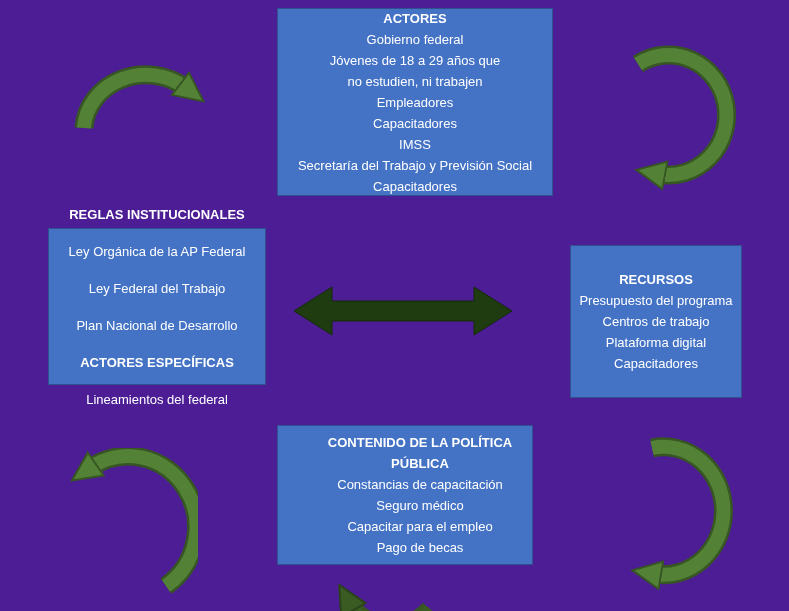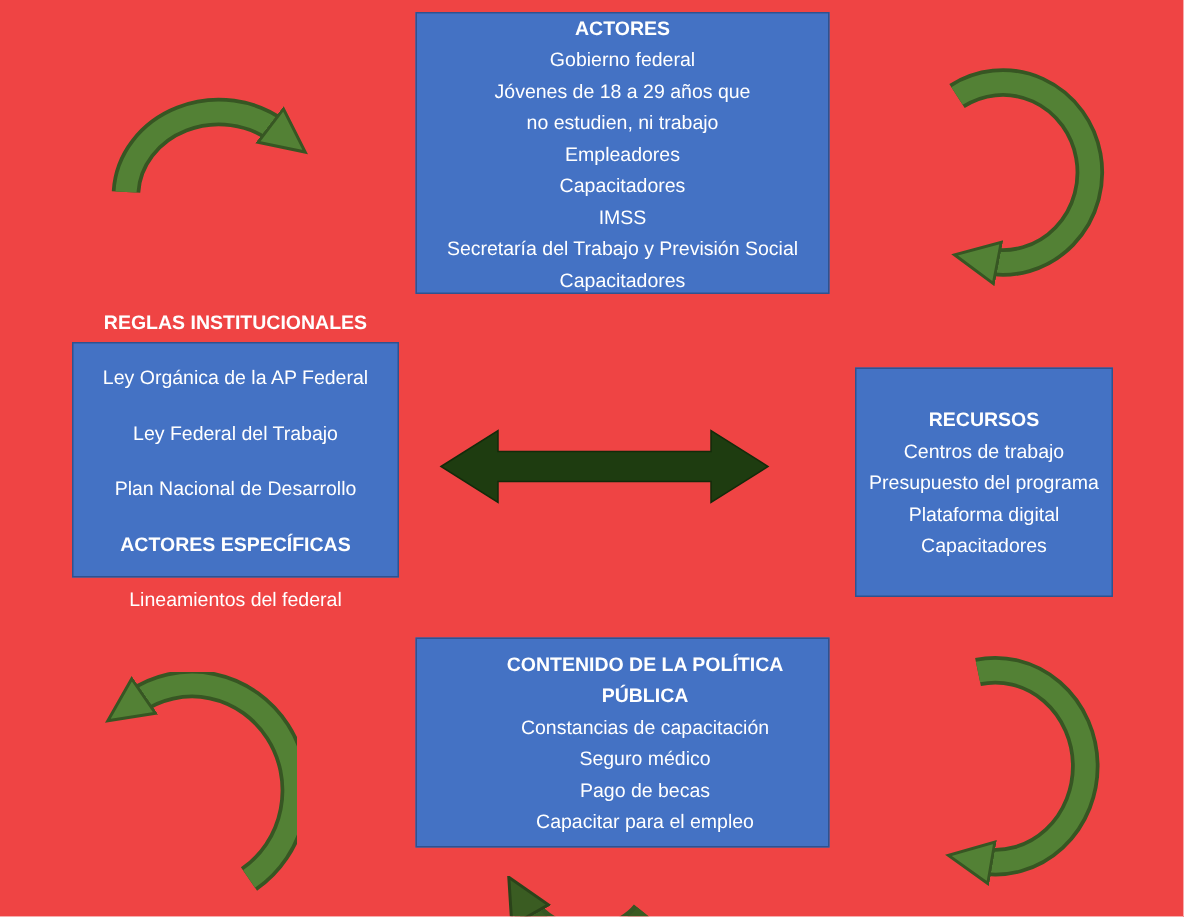--- a/index.html
+++ b/index.html
@@ -1,89 +1,89 @@
 <!DOCTYPE html>
 <html><head>
 <meta charset="utf-8">
 <style>
   html,body { margin:0; padding:0; background:#ffffff; }
   .canvas {
     position:relative;
     width:789px; height:611px;
-    background:#ef4444;
+    background:#4c1d95;
     overflow:hidden;
     font-family:"Liberation Sans", sans-serif;
   }
   .box {
     position:absolute;
     background:#4472C4;
     border:1px solid #2F528F;
     color:#ffffff;
     display:flex; flex-direction:column; justify-content:center;
     text-align:center;
     font-size:13px; line-height:21px;
     padding:2px 6px;
     box-sizing:border-box;
   }
   .box-title, .box-subtitle { font-weight:bold; }
   #box-actores   { left:277px; top:8px;   width:276px; height:188px; }
   #box-reglas    { left:48px;  top:228px; width:218px; height:157px;gap:16px; }
   #box-recursos  { left:570px; top:245px; width:172px; height:153px; }
-  #box-contenido { left:277px; top:425px; width:276px; height:140px;padding-left:36px; }
+  #box-contenido { left:277px; top:425px; width:256px; height:140px;padding-left:36px; }
   .arrow-svg { position:absolute; }
   #arrow-center { left:292px; top:282px; }
   #arrow-tl { left:68px;  top:36px;  }
   #arrow-tr { left:606px; top:36px;  }
   #arrow-br { left:612px; top:426px; }
   #arrow-bl { left:48px;  top:448px; }
   #arrow-bc { left:338px; top:584px; }
   .arc-outline { fill:none; stroke:#375623; stroke-width:19; }
   .arc-fill    { fill:none; stroke:#538135; stroke-width:14; }
   .arc-fill-dark { fill:none; stroke:#3A5C22; stroke-width:13; }
 </style>
 </head>
 <body>
 
 <div class="canvas">
 
   <div class="box" id="box-actores">
     <div class="box-title">ACTORES</div>
     <div class="box-line">Gobierno federal</div>
     <div class="box-line">Jóvenes de 18 a 29 años que</div>
-    <div class="box-line">no estudien, ni trabajo</div>
+    <div class="box-line">no estudien, ni trabajen</div>
     <div class="box-line">Empleadores</div>
     <div class="box-line">Capacitadores</div>
     <div class="box-line">IMSS</div>
     <div class="box-line">Secretaría del Trabajo y Previsión Social</div>
     <div class="box-line">Capacitadores</div>
   </div>
 
   <div class="box" id="box-reglas">
     <div class="box-title">REGLAS INSTITUCIONALES</div>
     <div class="box-line">Ley Orgánica de la AP Federal</div>
     <div class="box-line">Ley Federal del Trabajo</div>
     <div class="box-line">Plan Nacional de Desarrollo</div>
     <div class="box-subtitle">ACTORES ESPECÍFICAS</div>
     <div class="box-line">Lineamientos del federal</div>
   </div>
 
   <div class="box" id="box-recursos">
     <div class="box-title">RECURSOS</div>
+    <div class="box-line">Presupuesto del programa</div>
     <div class="box-line">Centros de trabajo</div>
-    <div class="box-line">Presupuesto del programa</div>
     <div class="box-line">Plataforma digital</div>
     <div class="box-line">Capacitadores</div>
   </div>
 
   <div class="box" id="box-contenido">
     <div class="box-title">CONTENIDO DE LA POLÍTICA PÚBLICA</div>
     <div class="box-line">Constancias de capacitación</div>
     <div class="box-line">Seguro médico</div>
+    <div class="box-line">Capacitar para el empleo</div>
     <div class="box-line">Pago de becas</div>
-    <div class="box-line">Capacitar para el empleo</div>
   </div>
 
   <svg id="arrow-center" class="arrow-svg" width="222" height="58">
     <path d="M2,29 L40,5 L40,19 L182,19 L182,5 L220,29 L182,53 L182,39 L40,39 L40,53 Z" fill="#1E3C10" stroke="#142A0A" stroke-width="1"></path>
   </svg>
 
   <svg id="arrow-tl" class="arrow-svg" width="145" height="105">
     <defs>
       <marker id="mTL" markerUnits="userSpaceOnUse" markerWidth="34" markerHeight="36" refX="8" refY="17" orient="auto">
         <path d="M1,3 L30,17 L1,31 Z" fill="#538135" stroke="#375623" stroke-width="2"></path>

